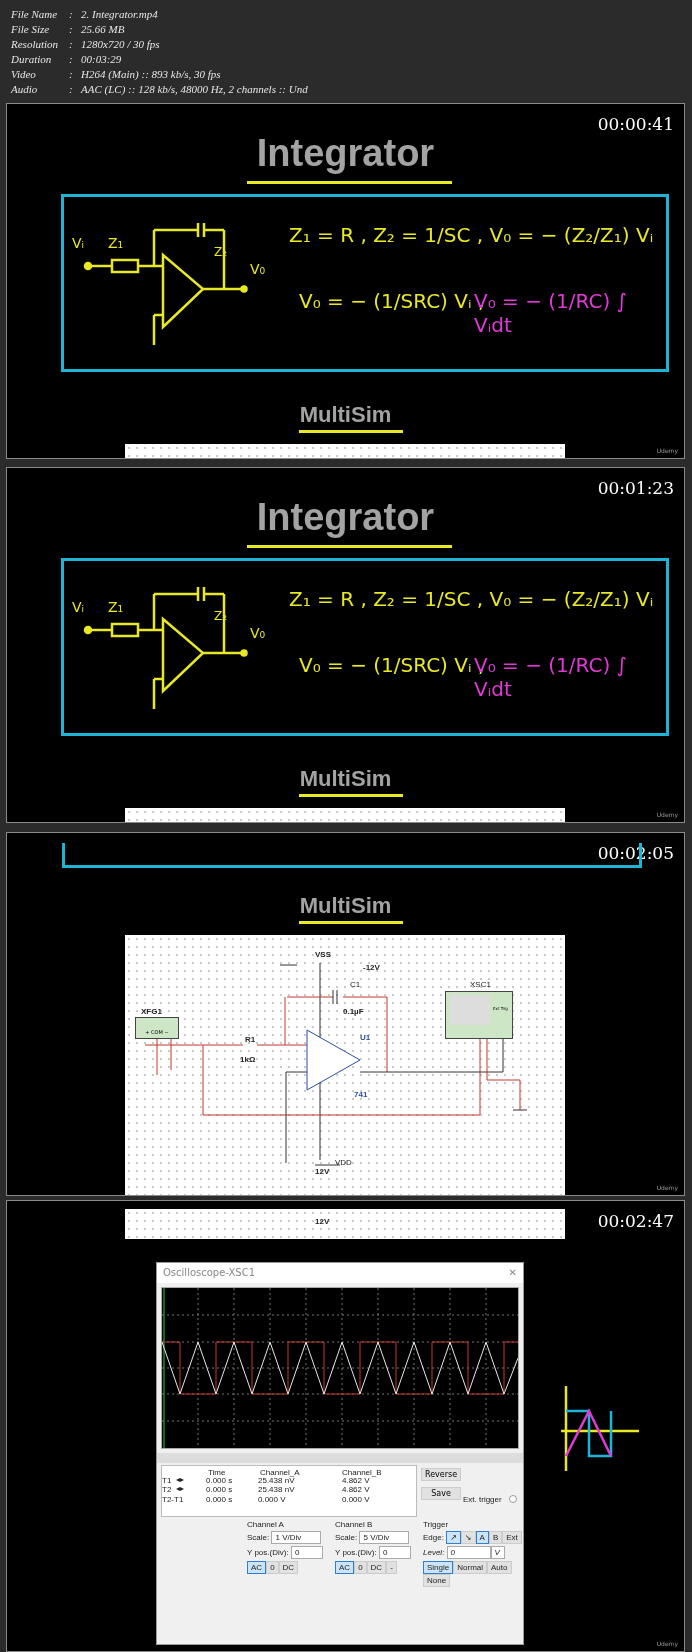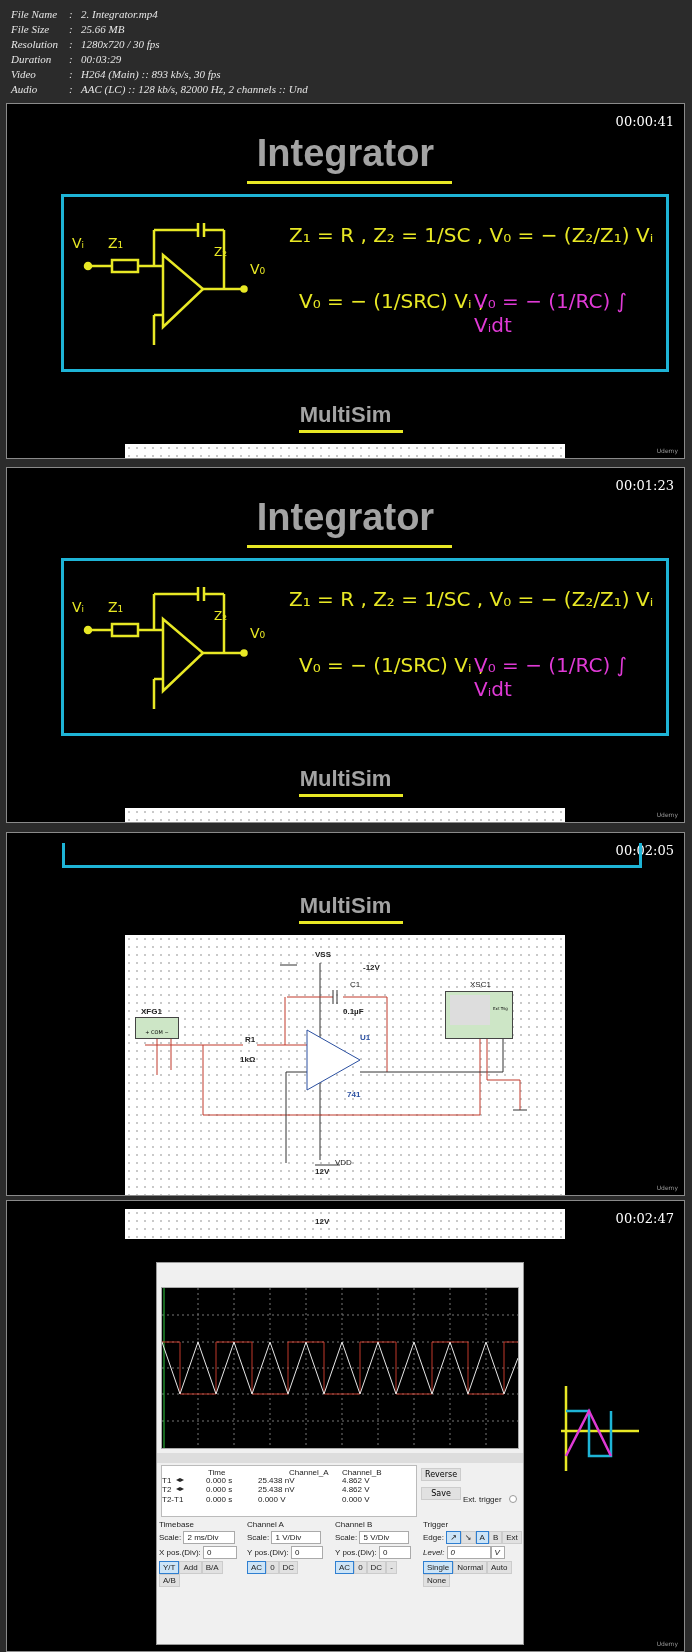--- a/index.html
+++ b/index.html
@@ -2,21 +2,21 @@
 <html><head>
 <meta charset="utf-8">
 <style>
   * { box-sizing: border-box; margin: 0; padding: 0; }
   body { width: 692px; height: 1652px; background: #2b2b2b; position: relative; overflow: hidden; font-family: "DejaVu Sans", sans-serif; }
   .meta { position: absolute; left: 11px; top: 7px; color: #e6e6e6; font-family: "Liberation Serif", serif; font-style: italic; font-size: 11px; line-height: 15px; }
   .meta .row { display: flex; }
   .meta .k { width: 58px; }
   .meta .c { width: 12px; }
   .frame { position: absolute; left: 6px; width: 679px; background: #000; border: 1px solid #8a8a8a; overflow: hidden; }
-  .ts { position: absolute; right: 10px; top: 10px; color: #fff; font-family: "DejaVu Serif", serif; font-size: 13px; }
+  .ts { position: absolute; right: 10px; top: 10px; color: #fff; font-family: "DejaVu Serif", serif; font-size: 17px; }
   .title { position: absolute; left: 0; right: 0; text-align: center; color: #a3a3a3; font-family: "Liberation Sans", sans-serif; font-weight: bold; }
   .uline { position: absolute; background: #e8e825; height: 3px; }
   .box { position: absolute; border: 3px solid #1eb4d6; }
   .hand { position: absolute; color: #e8e825; font-family: "DejaVu Sans", sans-serif; font-size: 20px; }
   .hand.pink { color: #e03ad6; }
   .grid { position: absolute; background-color: #fff; background-image: radial-gradient(#c9c9c9 0.8px, transparent 0.9px); background-size: 8px 8px; }
   .udemy { position: absolute; right: 6px; bottom: 4px; color: #999; font-size: 6px; }
   .osc { position: absolute; left: 156px; top: 1262px; width: 368px; height: 383px; background: #f0f0f0; border: 1px solid #999; }
   .osc-title { height: 20px; background: #fff; color: #888; font-size: 10px; padding: 4px 6px; display: flex; justify-content: space-between; }
   .screen { position: absolute; left: 4px; top: 24px; width: 358px; height: 162px; background: #000; border: 1px solid #aaa; }
@@ -51,21 +51,21 @@
       <span>00:03:29</span>
     </div>
   <div class="row">
       <span class="k">Video</span>
       <span class="c">:</span>
       <span>H264 (Main) :: 893 kb/s, 30 fps</span>
     </div>
   <div class="row">
       <span class="k">Audio</span>
       <span class="c">:</span>
-      <span>AAC (LC) :: 128 kb/s, 82000 Hz, 2 channels :: Und</span>
+      <span>AAC (LC) :: 128 kb/s, 48000 Hz, 2 channels :: Und</span>
     </div>
 </div>
 
 <div class="frame" style="top:103px;height:356px;">
   <div class="ts">00:00:41</div>
   <div class="title" style="top:28px;font-size:38px;">Integrator</div>
   <div class="uline" style="left:240px;top:77px;width:205px;"></div>
   <div class="box" style="left:54px;top:90px;width:608px;height:178px;">
     <svg class="abs" style="left:14px;top:18px;" width="190" height="130">
       <g stroke="#e8e825" stroke-width="2.5" fill="none">
@@ -164,21 +164,21 @@
     </svg>
     <div class="abs ctl" style="left:16px;top:72px;font-weight:bold;">XFG1</div>
     <div class="abs" style="left:10px;top:82px;width:44px;height:22px;background:#cde6c6;border:1px solid #444;font-size:5px;text-align:center;padding-top:11px;"><span>+ COM −</span></div>
     <div class="abs ctl" style="left:190px;top:15px;font-weight:bold;">VSS</div>
     <div class="abs ctl" style="left:212px;top:28px;font-weight:bold;margin-left:26px;">-12V</div>
     <div class="abs ctl" style="left:225px;top:45px;">C1</div>
     <div class="abs ctl" style="left:218px;top:72px;font-weight:bold;">0.1µF</div>
     <div class="abs ctl" style="left:235px;top:98px;color:#2a4fa0;font-weight:bold;">U1</div>
     <div class="abs ctl" style="left:120px;top:100px;font-weight:bold;">R1</div>
     <div class="abs ctl" style="left:115px;top:120px;font-weight:bold;">1kΩ</div>
-    <div class="abs ctl" style="left:222px;top:155px;color:#2a4fa0;font-weight:bold;">741</div>
+    <div class="abs ctl" style="left:229px;top:155px;color:#2a4fa0;font-weight:bold;">741</div>
     <div class="abs ctl" style="left:210px;top:223px;">VDD</div>
     <div class="abs ctl" style="left:190px;top:232px;font-weight:bold;">12V</div>
     <div class="abs ctl" style="left:345px;top:45px;">XSC1</div>
     <div class="abs" style="left:320px;top:56px;width:68px;height:48px;background:#cde6c6;border:1px solid #444;">
       <div class="abs" style="left:4px;top:3px;width:40px;height:30px;background:#ddd;"></div>
       <div class="abs" style="left:47px;top:14px;font-size:4px;">Ext Trig</div>
     </div>
   </div>
   <div class="udemy">Udemy</div>
 </div>
@@ -193,20 +193,24 @@
         <line x1="17" y1="5" x2="17" y2="90" stroke="#e8e825"></line>
         <line x1="12" y1="50" x2="90" y2="50" stroke="#e8e825"></line>
     <path d="M17,30 H40 V75 H62 V30" stroke="#1eb4d6"></path>
         <path d="M17,75 L40,30 L62,75" stroke="#e03ad6"></path>
       </g>
   </svg>
   <div class="udemy">Udemy</div>
 </div>
 
 <div class="osc">
+  <div class="osc-title">
+    <span>Oscilloscope-XSC1</span>
+    <span>✕</span>
+  </div>
   <div class="screen">
     <svg width="356" height="160">
       <g stroke="#777" stroke-dasharray="2,3" stroke-width="1">
         <line x1="36" y1="0" x2="36" y2="160"></line>
           <line x1="72" y1="0" x2="72" y2="160"></line>
           <line x1="108" y1="0" x2="108" y2="160"></line>
           <line x1="144" y1="0" x2="144" y2="160"></line>
           <line x1="180" y1="0" x2="180" y2="160"></line>
           <line x1="216" y1="0" x2="216" y2="160"></line>
           <line x1="252" y1="0" x2="252" y2="160"></line>
@@ -220,21 +224,21 @@
       </g>
       <line x1="2" y1="0" x2="2" y2="160" stroke="#2ecc40"></line>
       <polyline fill="none" stroke="#c0392b" stroke-width="1" points="0,54 18,54 18,106 54,106 54,54 90,54 90,106 126,106 126,54 162,54 162,106 198,106 198,54 234,54 234,106 270,106 270,54 306,54 306,106 342,106 342,54 356,54"></polyline>
       <polyline fill="none" stroke="#e8e8e8" stroke-width="1" points="0,54 18,106 36,54 54,106 72,54 90,106 108,54 126,106 144,54 162,106 180,54 198,106 216,54 234,106 252,54 270,106 288,54 306,106 324,54 342,106 356,70"></polyline>
     </svg>
   </div>
   <div class="abs" style="left:0;top:190px;width:366px;height:10px;background:#ddd;"></div>
 
   <div class="abs ctl" style="left:4px;top:202px;width:256px;height:52px;background:#fff;border:1px solid #bbb;">
     <div class="abs" style="left:46px;top:2px;">Time</div>
-    <div class="abs" style="left:98px;top:2px;margin-left:29px;">Channel_A</div>
+    <div class="abs" style="left:98px;top:2px;">Channel_A</div>
     <div class="abs" style="left:180px;top:2px;">Channel_B</div>
     <div class="abs" style="left:0;top:10px;">T1</div>
     <div class="abs" style="left:14px;top:9px;">◂▸</div>
     <div class="abs" style="left:44px;top:10px;">0.000 s</div>
     <div class="abs" style="left:96px;top:10px;">25.438 nV</div>
     <div class="abs" style="left:180px;top:10px;">4.862 V</div>
     <div class="abs" style="left:0;top:19px;">T2</div>
     <div class="abs" style="left:14px;top:18px;">◂▸</div>
     <div class="abs" style="left:44px;top:19px;">0.000 s</div>
     <div class="abs" style="left:96px;top:19px;">25.438 nV</div>
@@ -242,28 +246,20 @@
     <div class="abs" style="left:0;top:29px;text-align:center;">T2-T1</div>
     <div class="abs" style="left:44px;top:29px;">0.000 s</div>
     <div class="abs" style="left:96px;top:29px;">0.000 V</div>
     <div class="abs" style="left:180px;top:29px;">0.000 V</div>
   </div>
   <div class="abs btn" style="left:264px;top:205px;width:40px;text-align:center;">Reverse</div>
   <div class="abs btn" style="left:264px;top:224px;width:40px;text-align:center;">Save</div>
   <div class="abs ctl" style="left:306px;top:232px;">Ext. trigger</div>
   <div class="abs" style="left:352px;top:232px;width:8px;height:8px;border:1px solid #999;border-radius:50%;background:#fff;"></div>
 
-  <div class="abs ctl" style="left:2px;top:257px;width:84px;">
-    <div>Timebase</div>
-    <div style="margin-top:2px;"><span>Scale:</span> <span class="inp" style="width:52px;">2 ms/Div</span></div>
-    <div style="margin-top:2px;"><span>X pos.(Div):</span> <span class="inp" style="width:34px;">0</span></div>
-    <div style="margin-top:2px;">
-      <span class="btn sel">Y/T</span><span class="btn">Add</span><span class="btn">B/A</span><span class="btn">A/B</span>
-    </div>
-  </div>
   <div class="abs ctl" style="left:90px;top:257px;width:84px;">
     <div>Channel A</div>
     <div style="margin-top:2px;"><span>Scale:</span> <span class="inp" style="width:50px;">1 V/Div</span></div>
     <div style="margin-top:2px;"><span>Y pos.(Div):</span> <span class="inp" style="width:32px;">0</span></div>
     <div style="margin-top:2px;">
       <span class="btn sel">AC</span><span class="btn">0</span><span class="btn">DC</span>
     </div>
   </div>
   <div class="abs ctl" style="left:178px;top:257px;width:86px;">
     <div>Channel B</div>

